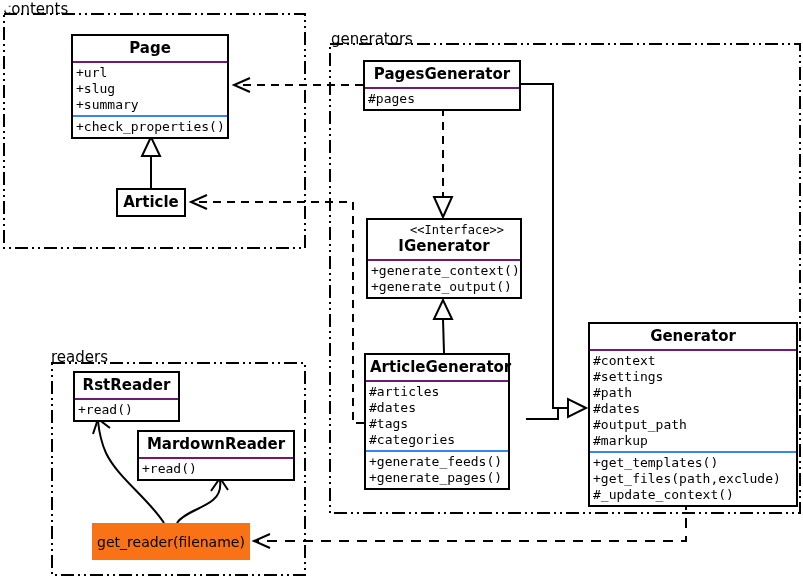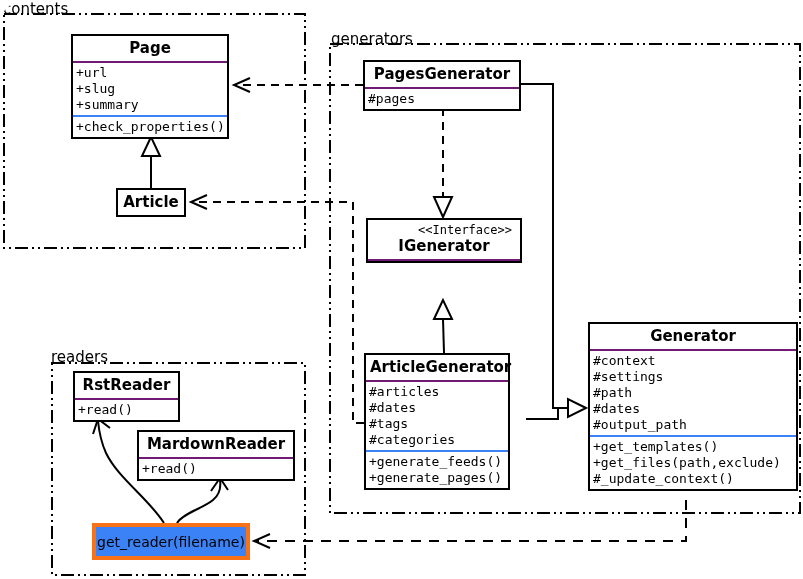--- a/index.html
+++ b/index.html
@@ -3,26 +3,26 @@
 <meta charset="utf-8">
 <style>
   html,body{margin:0;padding:0;background:#ffffff;}
   #canvas{position:relative;width:803px;height:579px;background:#ffffff;overflow:hidden;
           font-family:"DejaVu Sans",sans-serif;color:#000;border-radius:25px;}
   svg.wires{position:absolute;left:0;top:0;width:803px;height:579px;}
   .pkg-label{position:absolute;font:15px "DejaVu Sans",sans-serif;color:#000;white-space:nowrap;}
   .cls{position:absolute;background:#fff;border:2px solid #000;box-sizing:border-box;}
   .cls .title{font:bold 15px "DejaVu Sans",sans-serif;text-align:center;padding:3px 4px 4px;}
   .cls .title.sep{border-bottom:2px solid #701a75;}
-  .cls .stereo{font:12px "DejaVu Sans Mono",monospace;text-align:center;padding-top:3px;padding-left:42px;}
+  .cls .stereo{font:12px "DejaVu Sans Mono",monospace;padding-top:3px;padding-left:42px;}
   .cls .stereo + .title{padding-top:0;}
   .sec{border-bottom:2px solid #3b82f6;padding:2px 3px;}
   .sec.last{border-bottom:none;}
   .m{font:13px "DejaVu Sans Mono",monospace;line-height:16px;white-space:pre;}
-  .plainbox{position:absolute;background:#3b82f6;border:4px solid #f97316;box-sizing:border-box;
+  .plainbox{position:absolute;background:#f97316;border:4px solid #f97316;box-sizing:border-box;
             display:flex;align-items:center;justify-content:center;
             font:14px "DejaVu Sans",sans-serif;}
 </style>
 </head>
 <body>
 
 <div id="canvas">
 
   <svg class="wires" viewBox="0 0 803 579" fill="none" stroke="#000" stroke-width="2">
 
@@ -83,20 +83,24 @@
   <div class="cls" style="left:363px;top:60px;width:158px;">
     <div class="title sep">PagesGenerator</div>
     <div class="sec last">
       <div class="m">#pages</div>
     </div>
   </div>
 
   <div class="cls" style="left:366px;top:218px;width:156px;">
     <div class="stereo">&lt;&lt;Interface&gt;&gt;</div>
     <div class="title sep">IGenerator</div>
+    <div class="sec last">
+      <div class="m">+generate_context()</div>
+      <div class="m">+generate_output()</div>
+    </div>
   </div>
 
   <div class="cls" style="left:364px;top:353px;width:146px;">
     <div class="title sep">ArticleGenerator</div>
     <div class="sec">
       <div class="m">#articles</div>
       <div class="m">#dates</div>
       <div class="m">#tags</div>
       <div class="m">#categories</div>
     </div>
@@ -107,20 +111,21 @@
   </div>
 
   <div class="cls" style="left:588px;top:322px;width:210px;">
     <div class="title sep">Generator</div>
     <div class="sec">
       <div class="m">#context</div>
       <div class="m">#settings</div>
       <div class="m">#path</div>
       <div class="m">#dates</div>
       <div class="m">#output_path</div>
+      <div class="m">#markup</div>
     </div>
     <div class="sec last">
       <div class="m">+get_templates()</div>
       <div class="m">+get_files(path,exclude)</div>
       <div class="m">#_update_context()</div>
     </div>
   </div>
 
   <div class="cls" style="left:73px;top:371px;width:107px;">
     <div class="title sep">RstReader</div>

